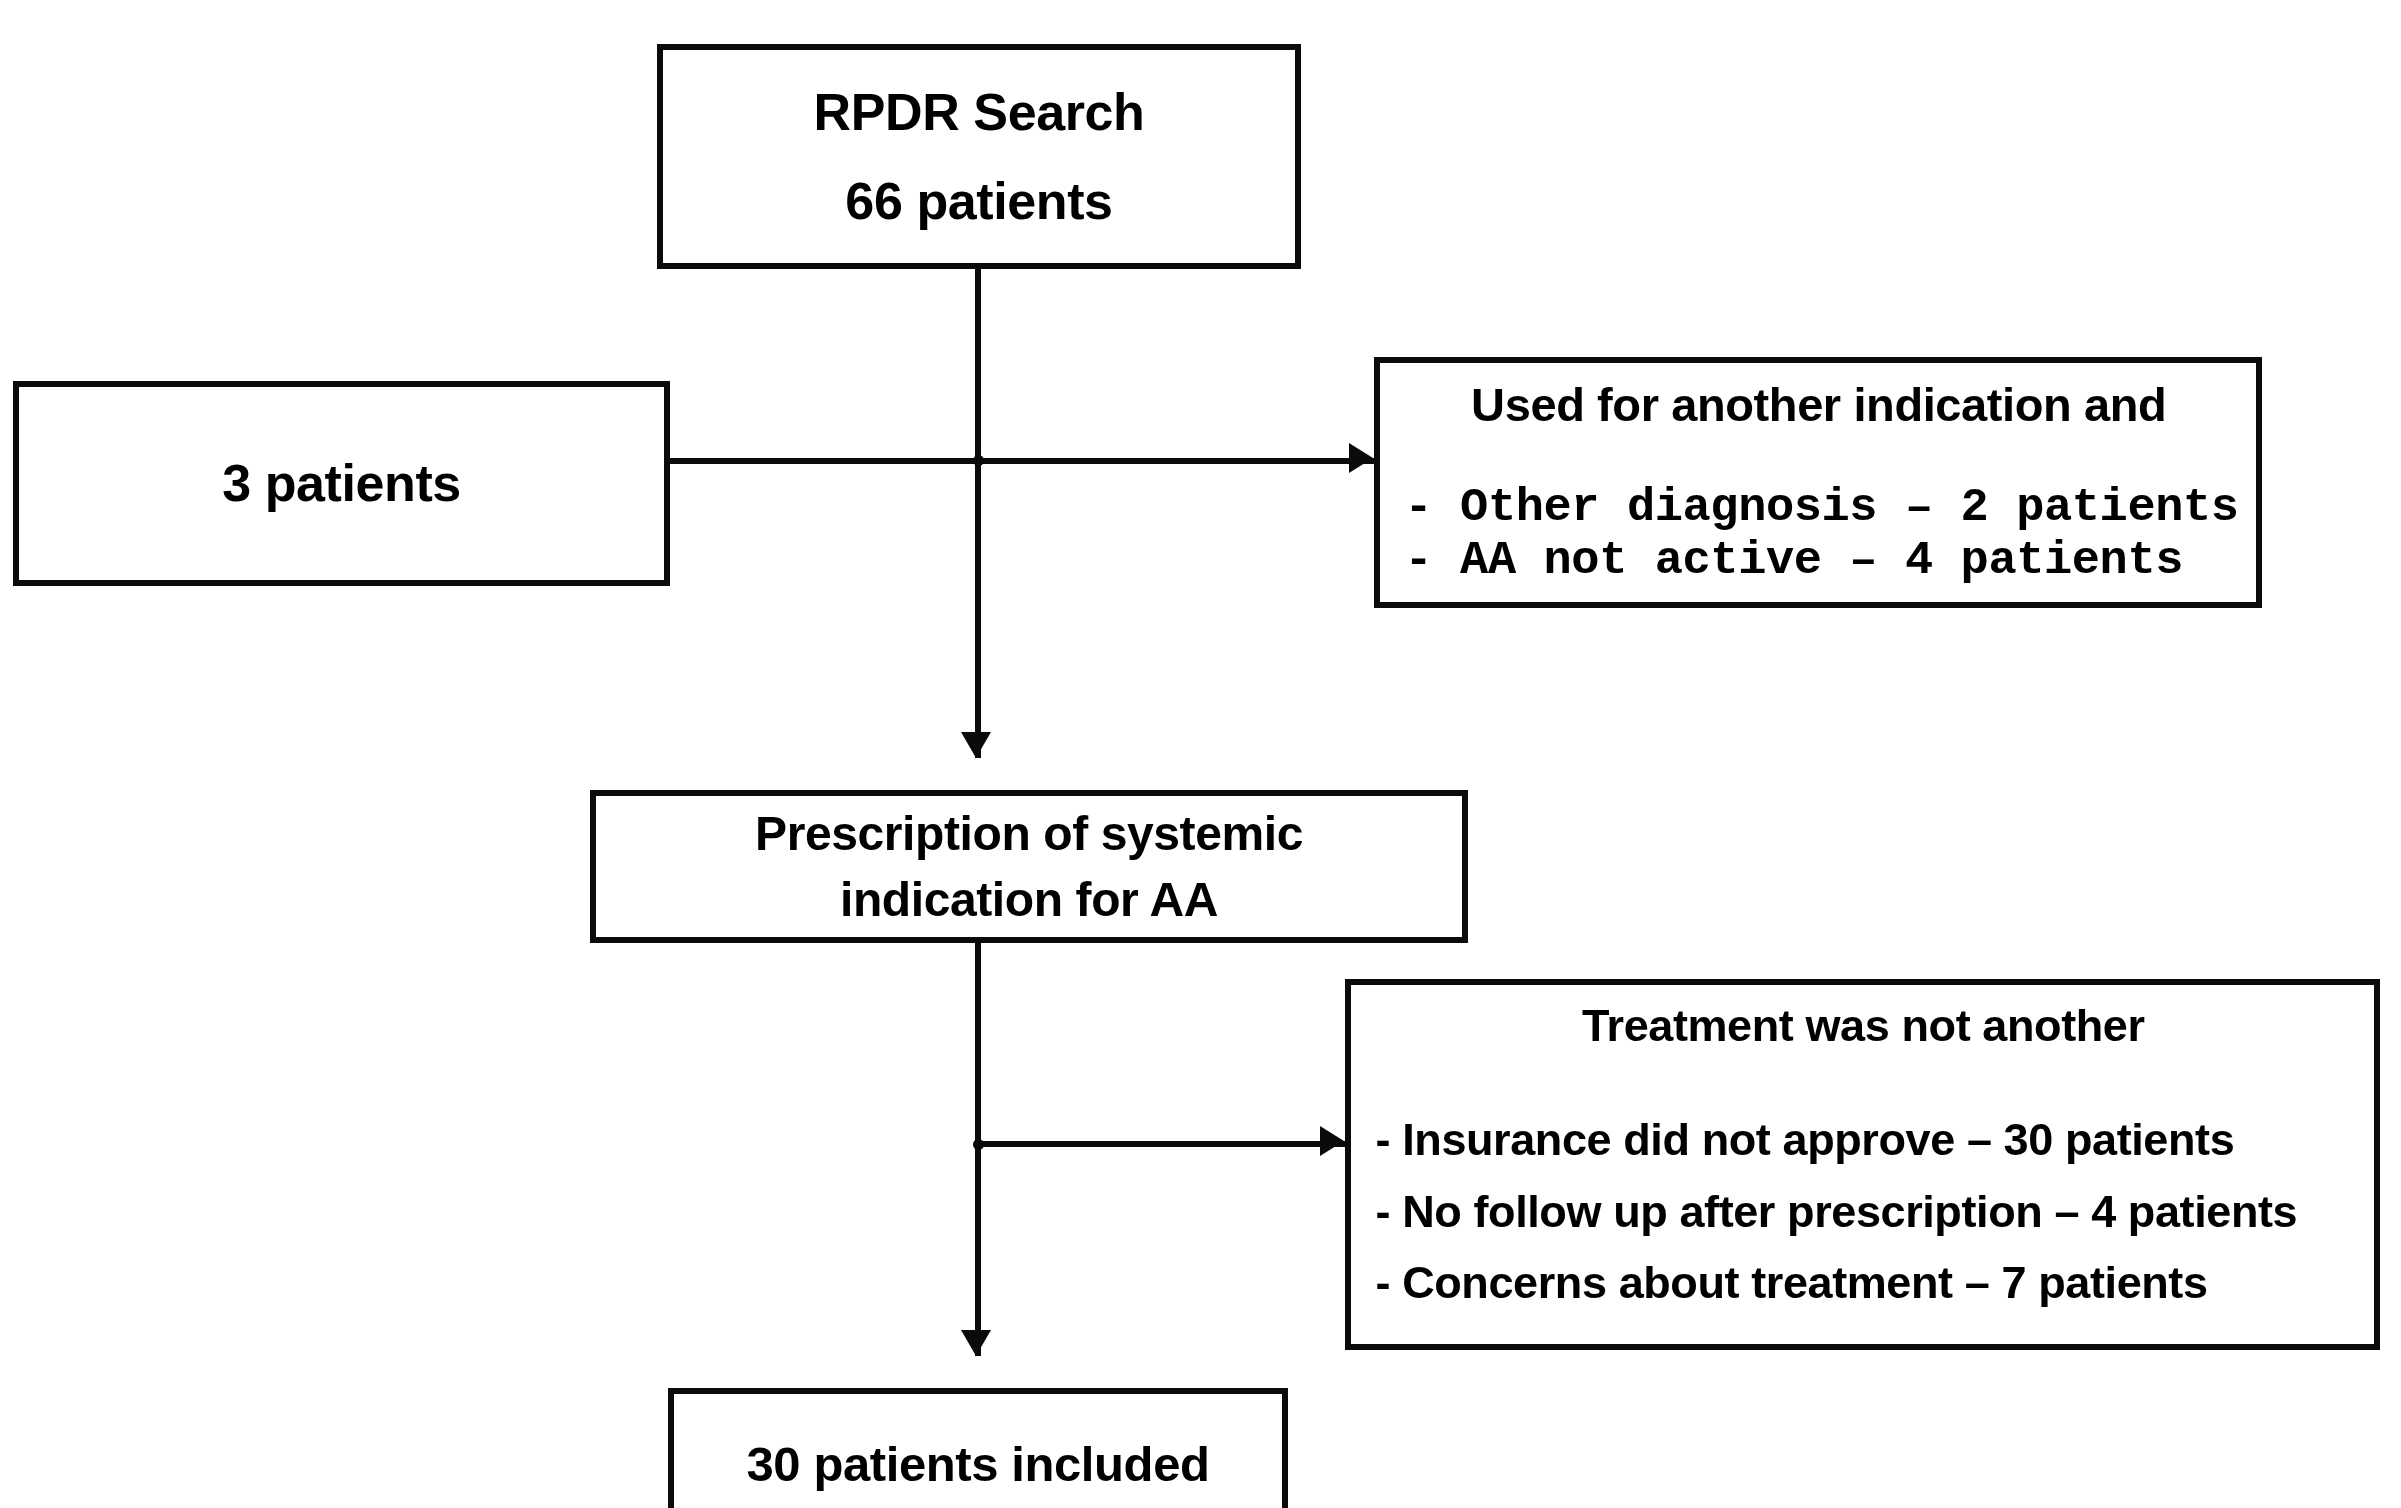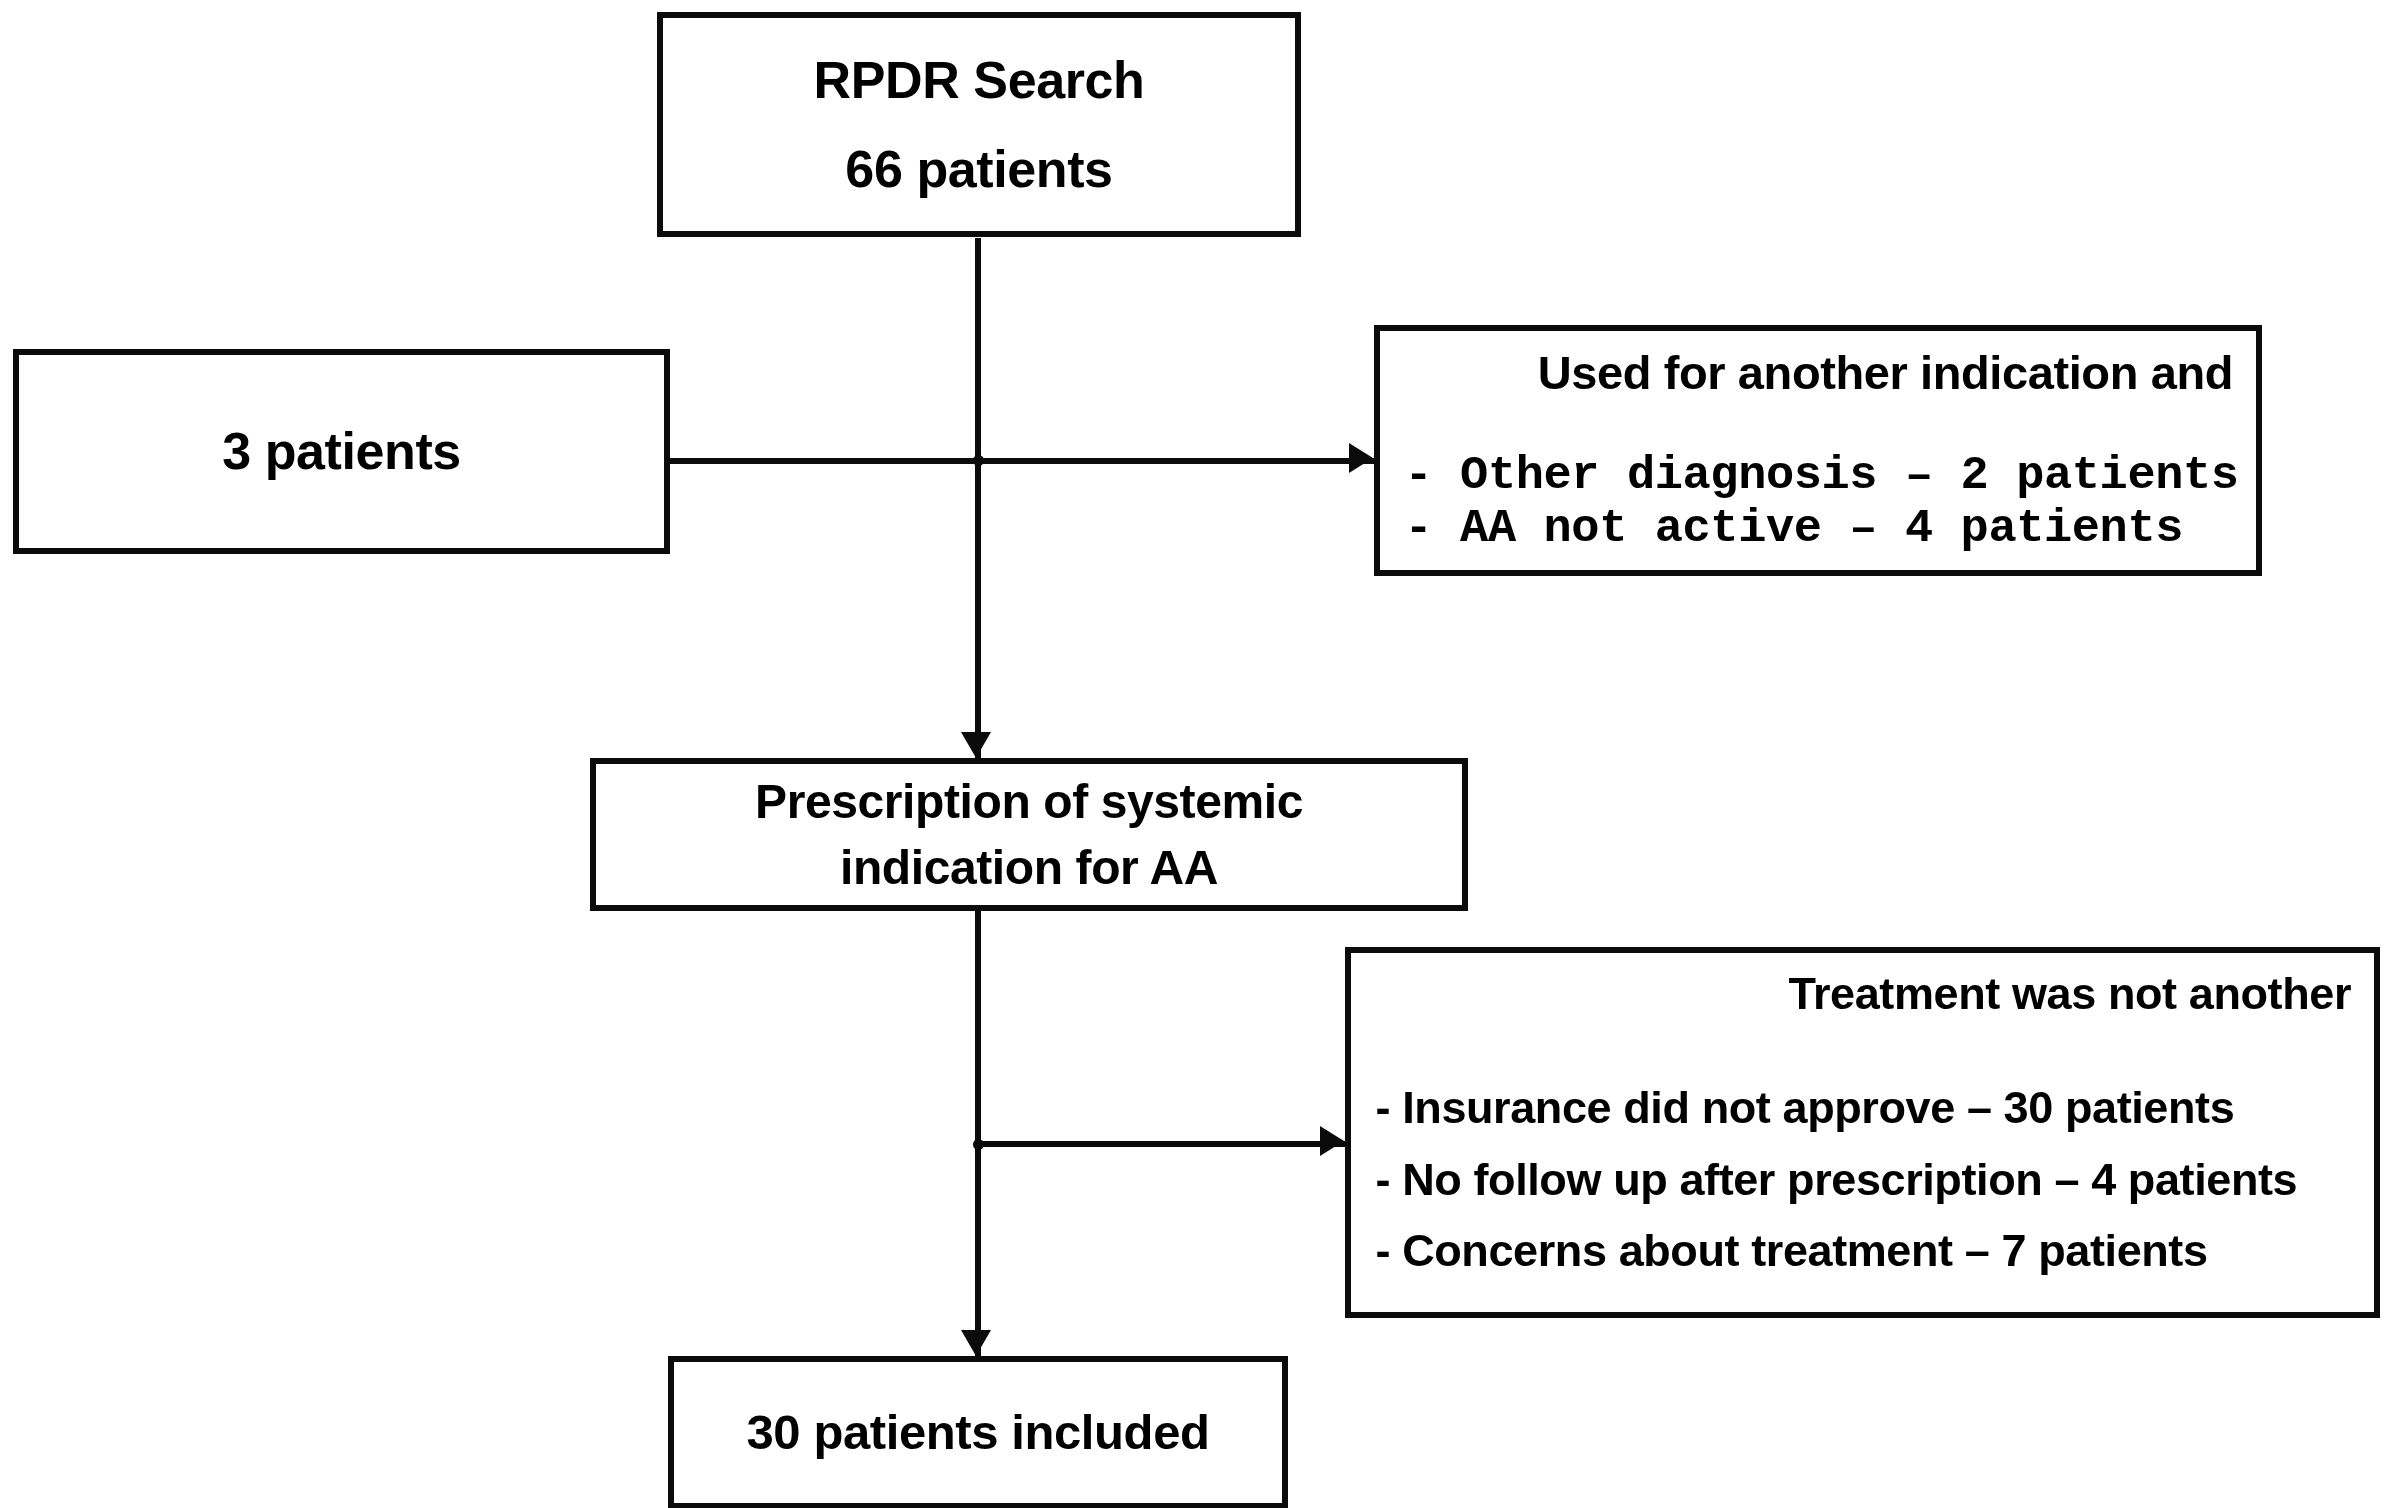--- a/index.html
+++ b/index.html
@@ -23,39 +23,40 @@
     display:flex;
     flex-direction:column;
     align-items:center;
     justify-content:center;
     text-align:center;
     color:#000000;
     font-weight:700;
     line-height:1.12;
     letter-spacing:-0.4px;
     z-index:3;
+    margin-top:32px;
   }
   .node .line{ display:block; white-space:nowrap; }
   .node.two-line .line + .line{ margin-top:30px; }
 
   
   #node-rpdr      { left:657px;  top:12.2px;   width:644px;  height:225px;  font-size:52px; }
   #node-topical   { left:13px;   top:349px;  width:657px;  height:205px;  font-size:52px; }
   #node-another   { left:1374px; top:325px;  width:888px; height:251px;  font-size:47px; }
   #node-prescription { left:590px; top:758px; width:878px; height:153px; font-size:48px; }
   #node-treatment { left:1345px; top:947px; width:1035px; height:371px; font-size:45px; }
   #node-included  { left:668px;  top:1356px; width:620px;  height:153px;  font-size:49px; }
 
   #node-prescription.two-line .line + .line{ margin-top:12.2px; }
   #node-rpdr.two-line .line + .line{ margin-top:31px; }
   #node-topical.two-line .line + .line{ margin-top:28px; }
 
   
   .node.listnode{
-    align-items:flex-end;
+    align-items:center;
     justify-content:flex-start;
     padding:15.7px 23px 15.7px 24.5px;
     gap:44px;
   }
   .node.listnode .heading{
     text-align:center;
     white-space:nowrap;
     display:block;
   }
   .node.listnode .bullets{

